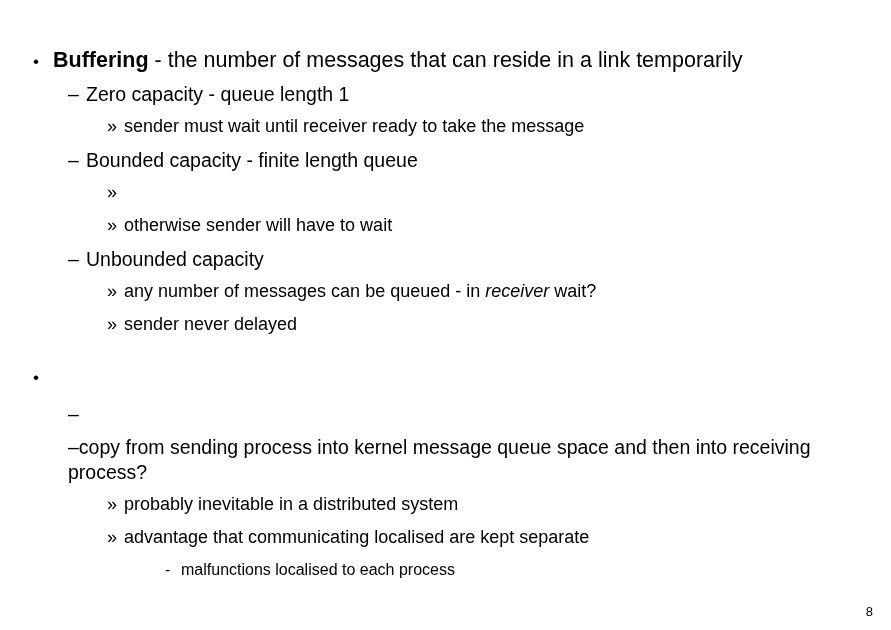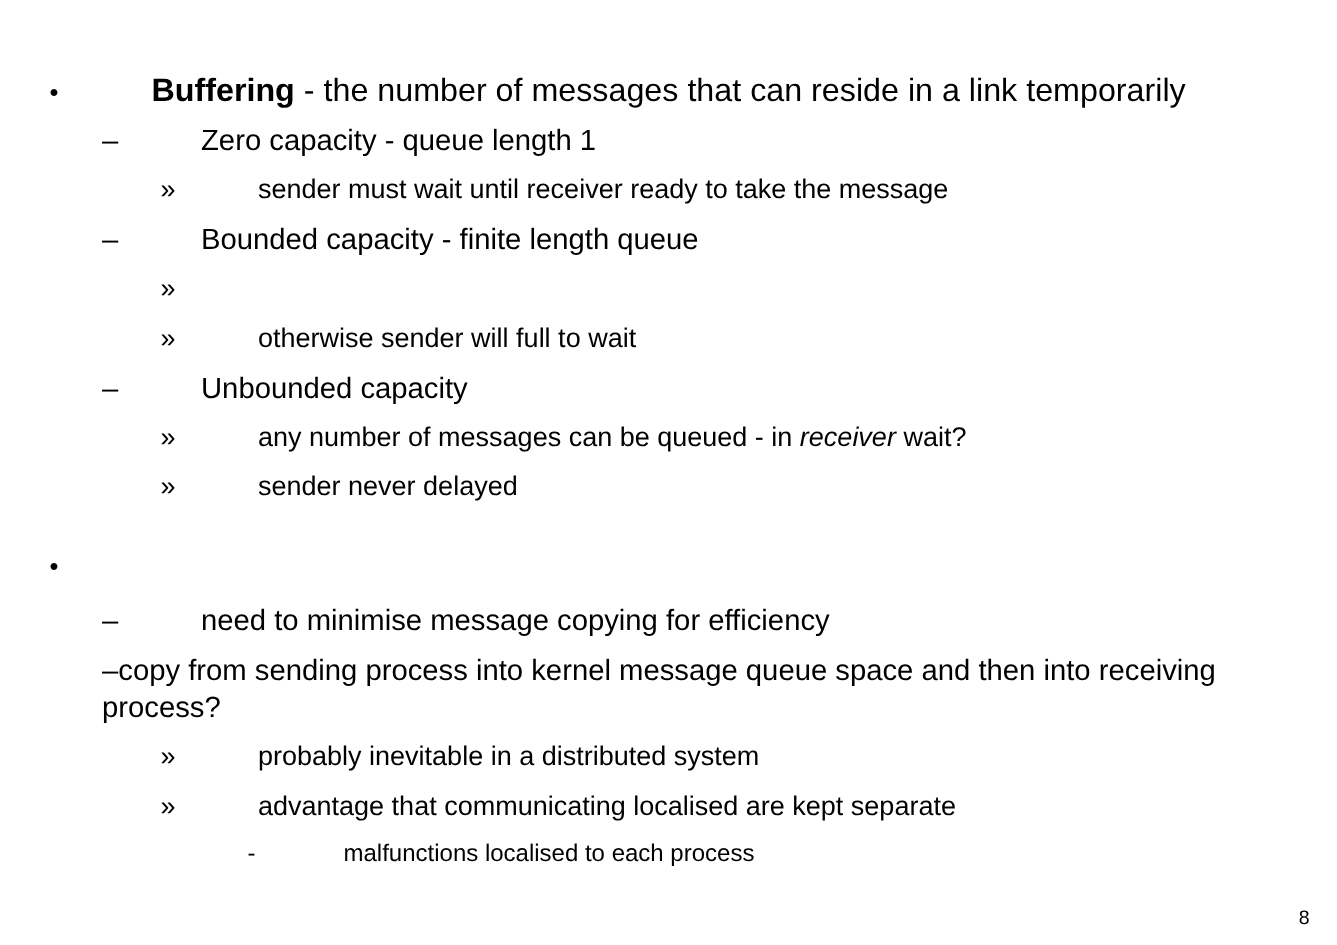--- a/index.html
+++ b/index.html
@@ -39,21 +39,20 @@
   }
 
   .marker {
     flex: 0 0 auto;
     white-space: pre;
     text-align: left;
   }
 
   .btext {
     flex: 1 1 auto;
-    margin-left: 48px;
   }
 
   
   .lvl1 {
     padding-left: 33px;
     padding-right: 55px;
     font-size: 21.5px;
     line-height: 28px;
     margin-bottom: 6px;
   }
@@ -144,21 +143,21 @@
       <span class="marker">–</span>
       <span class="btext">Bounded capacity - finite length queue</span>
     </div>
 
     <div class="bullet-line lvl3">
       <span class="marker">»</span>
     </div>
 
     <div class="bullet-line lvl3">
       <span class="marker">»</span>
-      <span class="btext">otherwise sender will full to wait</span>
+      <span class="btext">otherwise sender will have to wait</span>
     </div>
 
     <div class="bullet-line lvl2">
       <span class="marker">–</span>
       <span class="btext">Unbounded capacity</span>
     </div>
 
     <div class="bullet-line lvl3">
       <span class="marker">»</span>
       <span class="btext"><span>any number of messages can be queued - in </span><em class="ital">receiver</em><span> wait?</span></span>
@@ -172,21 +171,20 @@
     <div class="spacer-group"></div>
 
     <div class="bullet-line lvl1">
       <span class="marker">•</span>
     </div>
 
     <div class="spacer-small"></div>
 
     <div class="bullet-line lvl2">
       <span class="marker">–</span>
-      <span class="btext">need to minimise message copying for efficiency</span>
     </div>
 
     <div class="lvl2">
       <span class="marker">–</span><span>copy from sending process into kernel message queue space and then into receiving process?</span>
     </div>
 
     <div class="bullet-line lvl3">
       <span class="marker">»</span>
       <span class="btext">probably inevitable in a distributed system</span>
     </div>

